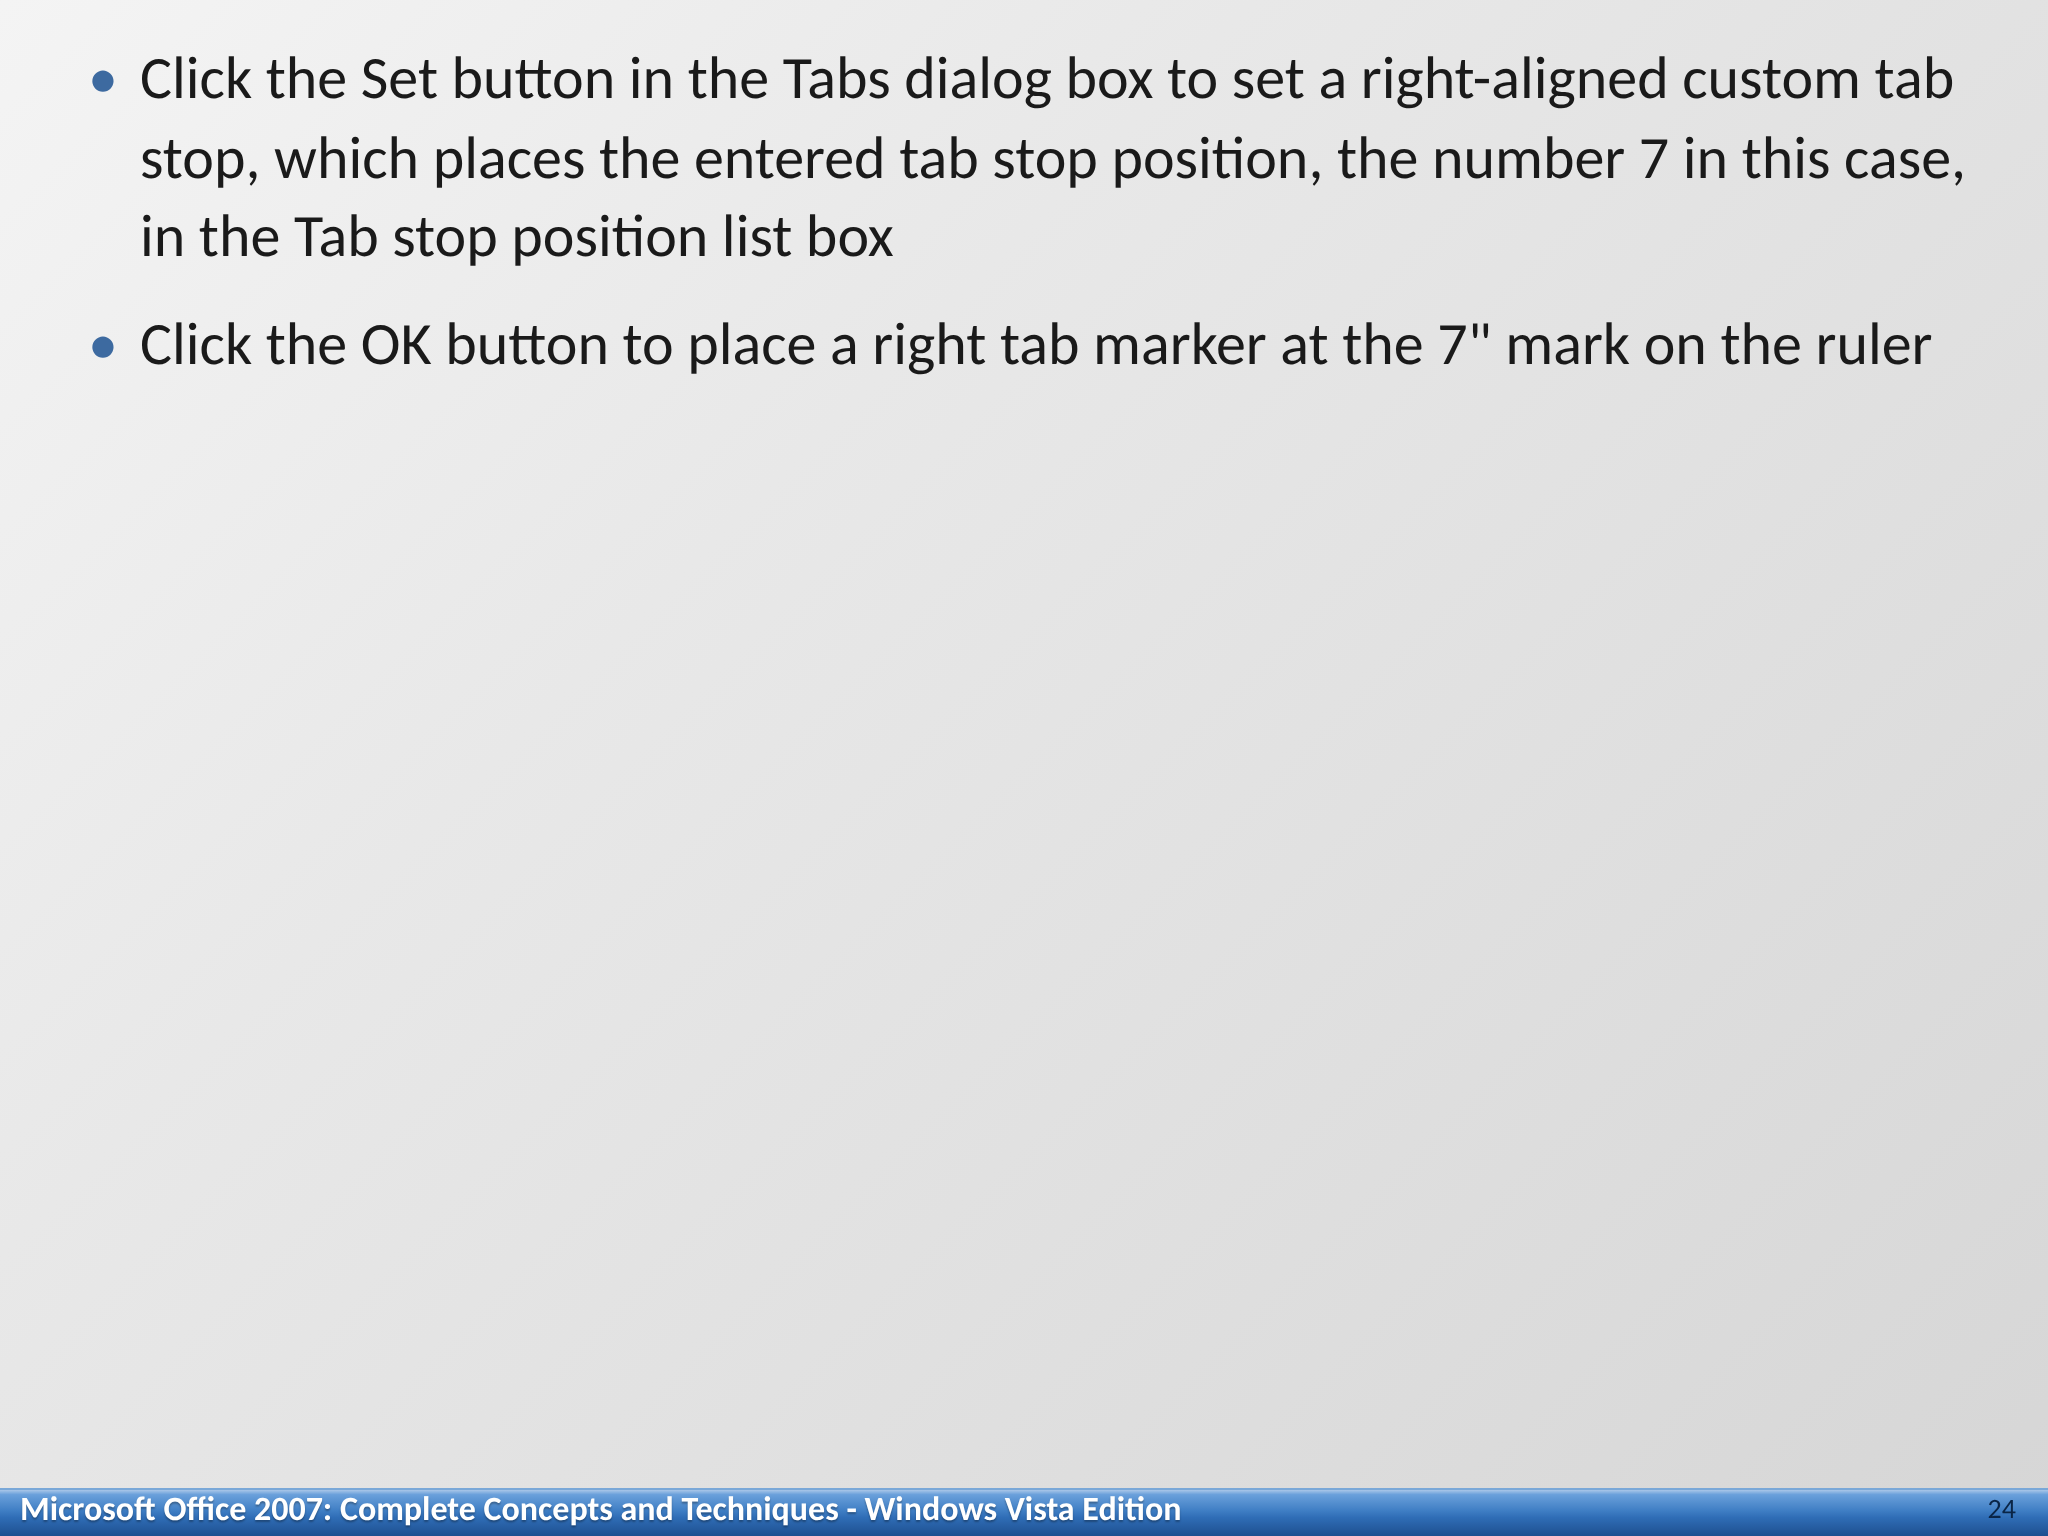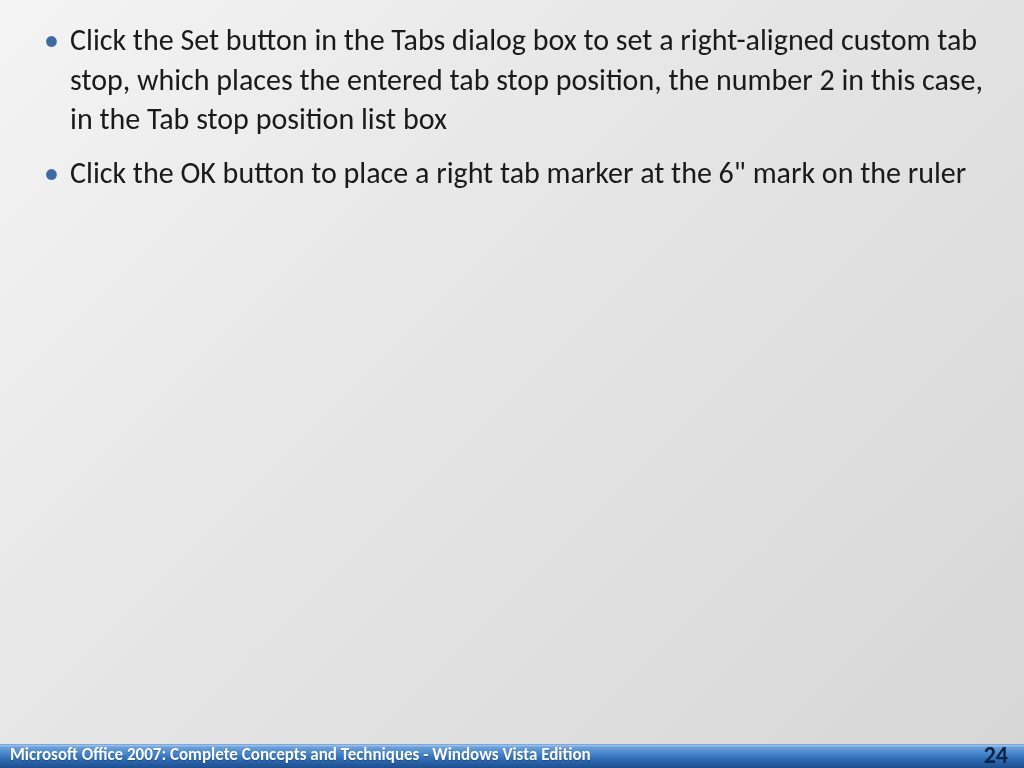--- a/index.html
+++ b/index.html
@@ -66,34 +66,34 @@
     padding: 0 16px 4px 10px;
   }
   .footer-left {
     color: #ffffff;
     font-weight: 700;
     font-size: 17px;
     text-shadow: 0 1px 1px rgba(0,0,0,0.3);
   }
   .footer-right {
     color: #0a2547;
-    font-weight: 700;
-    font-size: 24px;
+    font-weight: 400;
+    font-size: 14px;
   }
 </style>
 </head>
 <body>
 
 <div class="slide">
 
 
   <div class="body-area">
     <ul class="bullets">
-      <li>Click the Set button in the Tabs dialog box to set a right-aligned custom tab stop, which places the entered tab stop position, the number 2 in this case, in the Tab stop position list box</li>
-      <li> Click the OK button to place a right tab marker at the 6" mark on the ruler</li>
+      <li>Click the Set button in the Tabs dialog box to set a right-aligned custom tab stop, which places the entered tab stop position, the number 7 in this case, in the Tab stop position list box</li>
+      <li> Click the OK button to place a right tab marker at the 7" mark on the ruler</li>
     </ul>
   </div>
 
   <div class="footer">
     <span class="footer-left">Microsoft Office 2007: Complete Concepts and Techniques - Windows Vista Edition</span>
     <span class="footer-right">24</span>
   </div>
 
 </div>
 

